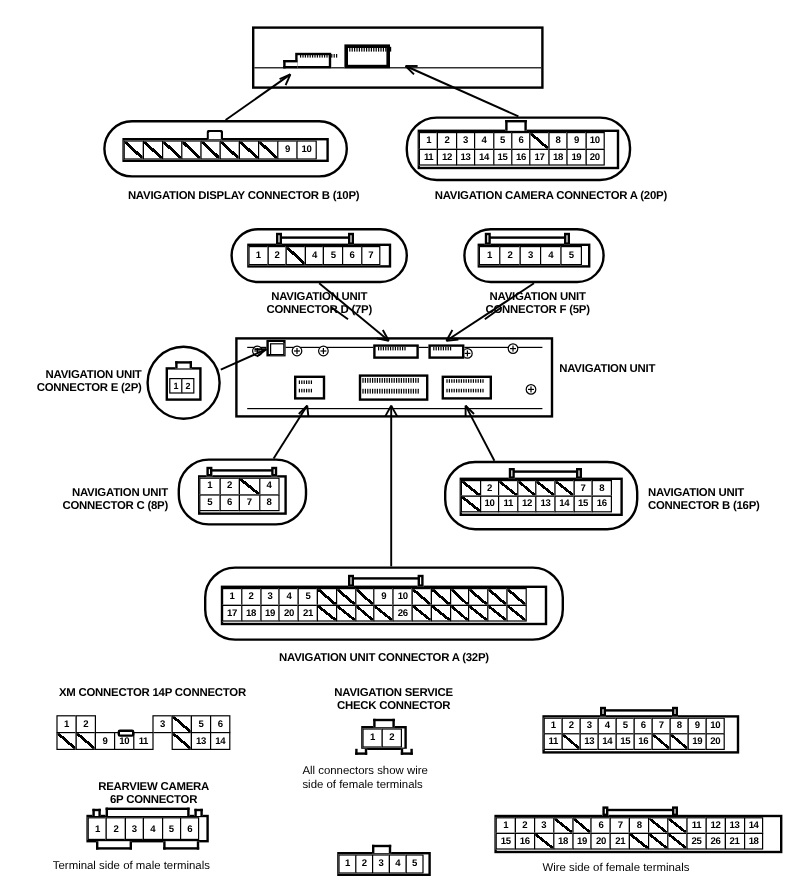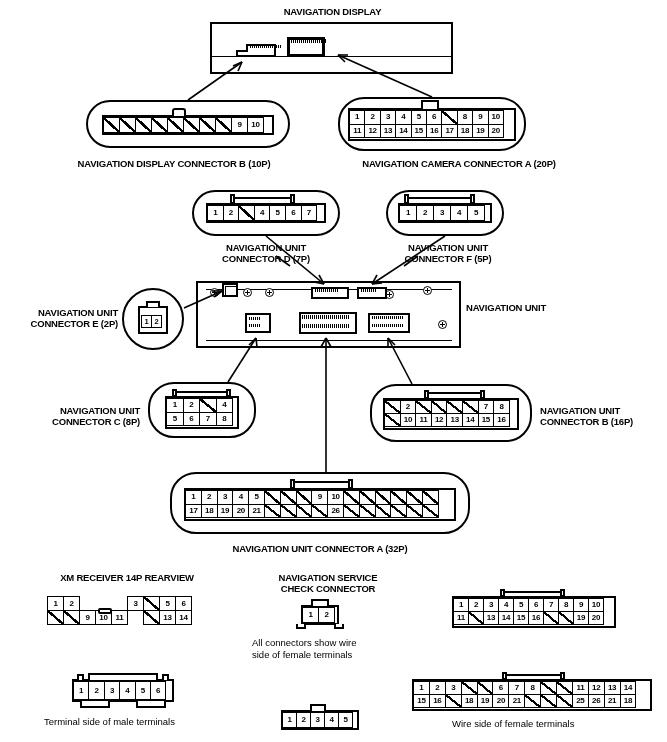--- a/index.html
+++ b/index.html
@@ -77,21 +77,20 @@
   .screw::before{left:1px;right:1px;top:2.5px;height:1px;}
   .screw::after{top:1px;bottom:1px;left:2.5px;width:1px;}
 
   svg.ov{position:absolute;left:0;top:0;width:667px;height:742px;pointer-events:none;}
 </style>
 </head>
 <body>
 
 <div class="stage">
 
-  <div class="lbl c" style="left:215px;top:6px;width:235px;">NAVIGATION DISPLAY</div>
 
   <div id="nav-display-box">
     <div class="seam"></div>
   </div>
 
   <div class="port" style="left:246px;top:44px;width:30px;height:13px;"></div>
   <div class="pins" style="left:250px;top:45px;">
     <i></i>
       <i></i>
       <i></i>
@@ -143,21 +142,21 @@
         <div class="cell hatch" style="width: 17px; height: 16px; font-size: 8px;"></div>
         <div class="cell hatch" style="width: 17px; height: 16px; font-size: 8px;"></div>
         <div class="cell hatch" style="width: 17px; height: 16px; font-size: 8px;"></div>
         <div class="cell hatch" style="width: 17px; height: 16px; font-size: 8px;"></div>
         <div class="cell hatch" style="width: 17px; height: 16px; font-size: 8px;"></div>
         <div class="cell hatch" style="width: 17px; height: 16px; font-size: 8px;"></div>
         <div class="cell" style="width: 17px; height: 16px; font-size: 8px;">9</div>
         <div class="cell" style="width: 17px; height: 16px; font-size: 8px;">10</div>
       </div>
     </div>
-  <div class="lbl c" style="left:47px;top:158px;width:254px;">NAVIGATION DISPLAY CONNECTOR B (10P)</div>
+  <div class="lbl c" style="left:76px;top:158px;width:254px;">NAVIGATION DISPLAY CONNECTOR B (10P)</div>
 
   <div class="shell pill" style="left:338px;top:97px;width:188px;height:54px;"></div>
   <div class="body" style="left:348px;top:108px;width:168px;height:33px;"></div>
   <div class="lock" style="left:421px;top:100px;width:18px;height:9px;border-bottom:none;"></div>
   <div class="grid" id="g-display-a" style="left:350px;top:110px;">
       <div class="row">
         <div class="cell" style="width: 16.4px; height: 14.5px; font-size: 8px;">1</div>
         <div class="cell" style="width: 16.4px; height: 14.5px; font-size: 8px;">2</div>
         <div class="cell" style="width: 16.4px; height: 14.5px; font-size: 8px;">3</div>
         <div class="cell" style="width: 16.4px; height: 14.5px; font-size: 8px;">4</div>
@@ -475,21 +474,21 @@
         <div class="cell hatch" style="width: 16.8px; height: 14.5px; font-size: 8px;"></div>
         <div class="cell hatch" style="width: 16.8px; height: 14.5px; font-size: 8px;"></div>
         <div class="cell hatch" style="width: 16.8px; height: 14.5px; font-size: 8px;"></div>
         <div class="cell hatch" style="width: 16.8px; height: 14.5px; font-size: 8px;"></div>
         <div class="cell hatch" style="width: 16.8px; height: 14.5px; font-size: 8px;"></div>
         <div class="cell hatch" style="width: 16.8px; height: 14.5px; font-size: 8px;"></div>
       </div>
     </div>
   <div class="lbl c" style="left:200px;top:543px;width:240px;">NAVIGATION UNIT CONNECTOR A (32P)</div>
 
-  <div class="lbl c" style="left:42px;top:572px;width:170px;">XM RECEIVER 14P REARVIEW</div>
+  <div class="lbl c" style="left:42px;top:572px;width:170px;">XM CONNECTOR 14P CONNECTOR</div>
   <div class="grid" id="g-xm" style="left:48px;top:596px;">
       <div class="row">
         <div class="cell" style="width: 17px; height: 15px; font-size: 8px;">1</div>
         <div class="cell" style="width: 17px; height: 15px; font-size: 8px;">2</div>
         <div class="cell void" style="width: 17px; height: 15px;"></div>
         <div class="cell void" style="width: 17px; height: 15px;"></div>
         <div class="cell void" style="width: 17px; height: 15px;"></div>
         <div class="cell" style="width: 17px; height: 15px; font-size: 8px;">3</div>
         <div class="cell hatch" style="width: 17px; height: 15px; font-size: 8px;"></div>
         <div class="cell" style="width: 17px; height: 15px; font-size: 8px;">5</div>
@@ -502,20 +501,22 @@
         <div class="cell" style="width: 17px; height: 15px; font-size: 8px;">10</div>
         <div class="cell" style="width: 17px; height: 15px; font-size: 8px;">11</div>
         <div class="cell void" style="width: 17px; height: 15px;"></div>
         <div class="cell hatch" style="width: 17px; height: 15px; font-size: 8px;"></div>
         <div class="cell" style="width: 17px; height: 15px; font-size: 8px;">13</div>
         <div class="cell" style="width: 17px; height: 15px; font-size: 8px;">14</div>
       </div>
     </div>
   <div class="lock" style="left:98px;top:608px;width:14px;height:6px;border-radius:2px;"></div>
 
+  <div class="lbl c" style="left:44px;top:650px;width:168px;">REARVIEW CAMERA
+6P CONNECTOR</div>
   <div class="body" style="left:72px;top:679px;width:102px;height:23px;"></div>
   <div class="lock" style="left:88px;top:673px;width:70px;height:7px;border-bottom:none;"></div>
   <div class="abs" style="left:77px;top:674px;width:7px;height:6px;border:2px solid #000;border-bottom:none;box-sizing:border-box;background:#fff;"></div>
   <div class="abs" style="left:162px;top:674px;width:7px;height:6px;border:2px solid #000;border-bottom:none;box-sizing:border-box;background:#fff;"></div>
   <div class="grid" id="g-rearview" style="left:74px;top:681px;">
       <div class="row">
         <div class="cell" style="width: 16.4px; height: 19px; font-size: 8px;">1</div>
         <div class="cell" style="width: 16.4px; height: 19px; font-size: 8px;">2</div>
         <div class="cell" style="width: 16.4px; height: 19px; font-size: 8px;">3</div>
         <div class="cell" style="width: 16.4px; height: 19px; font-size: 8px;">4</div>

